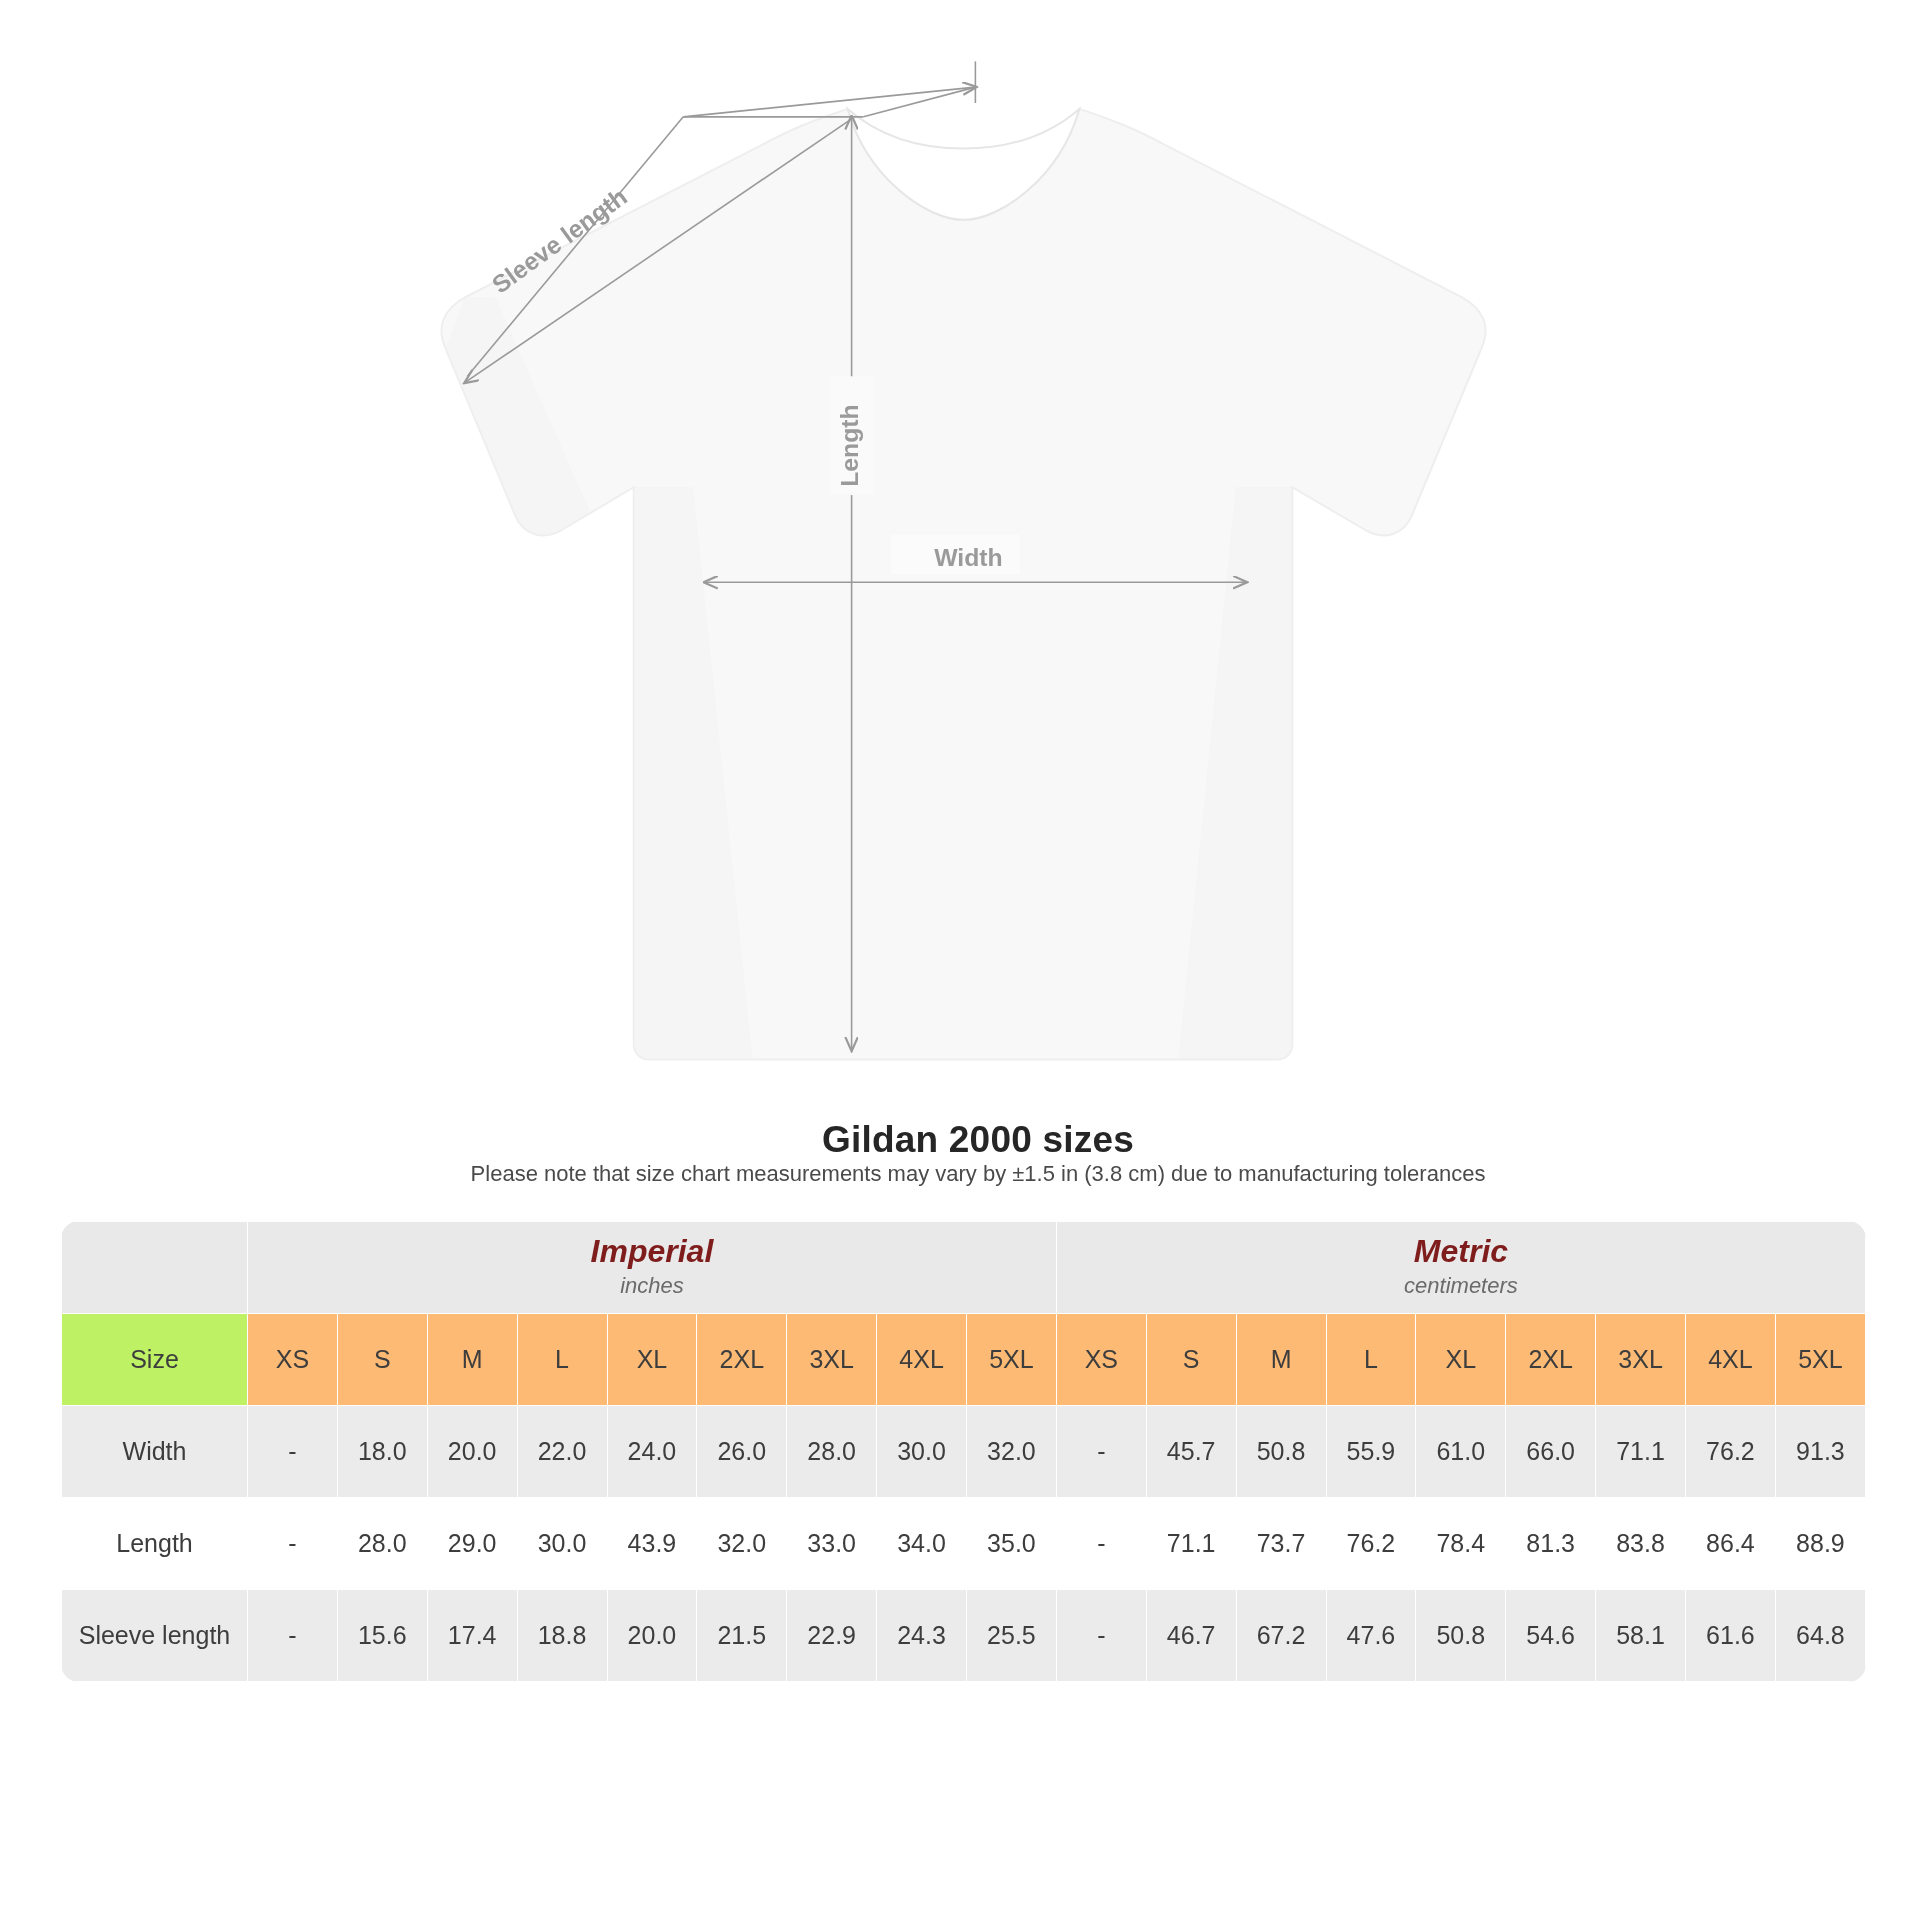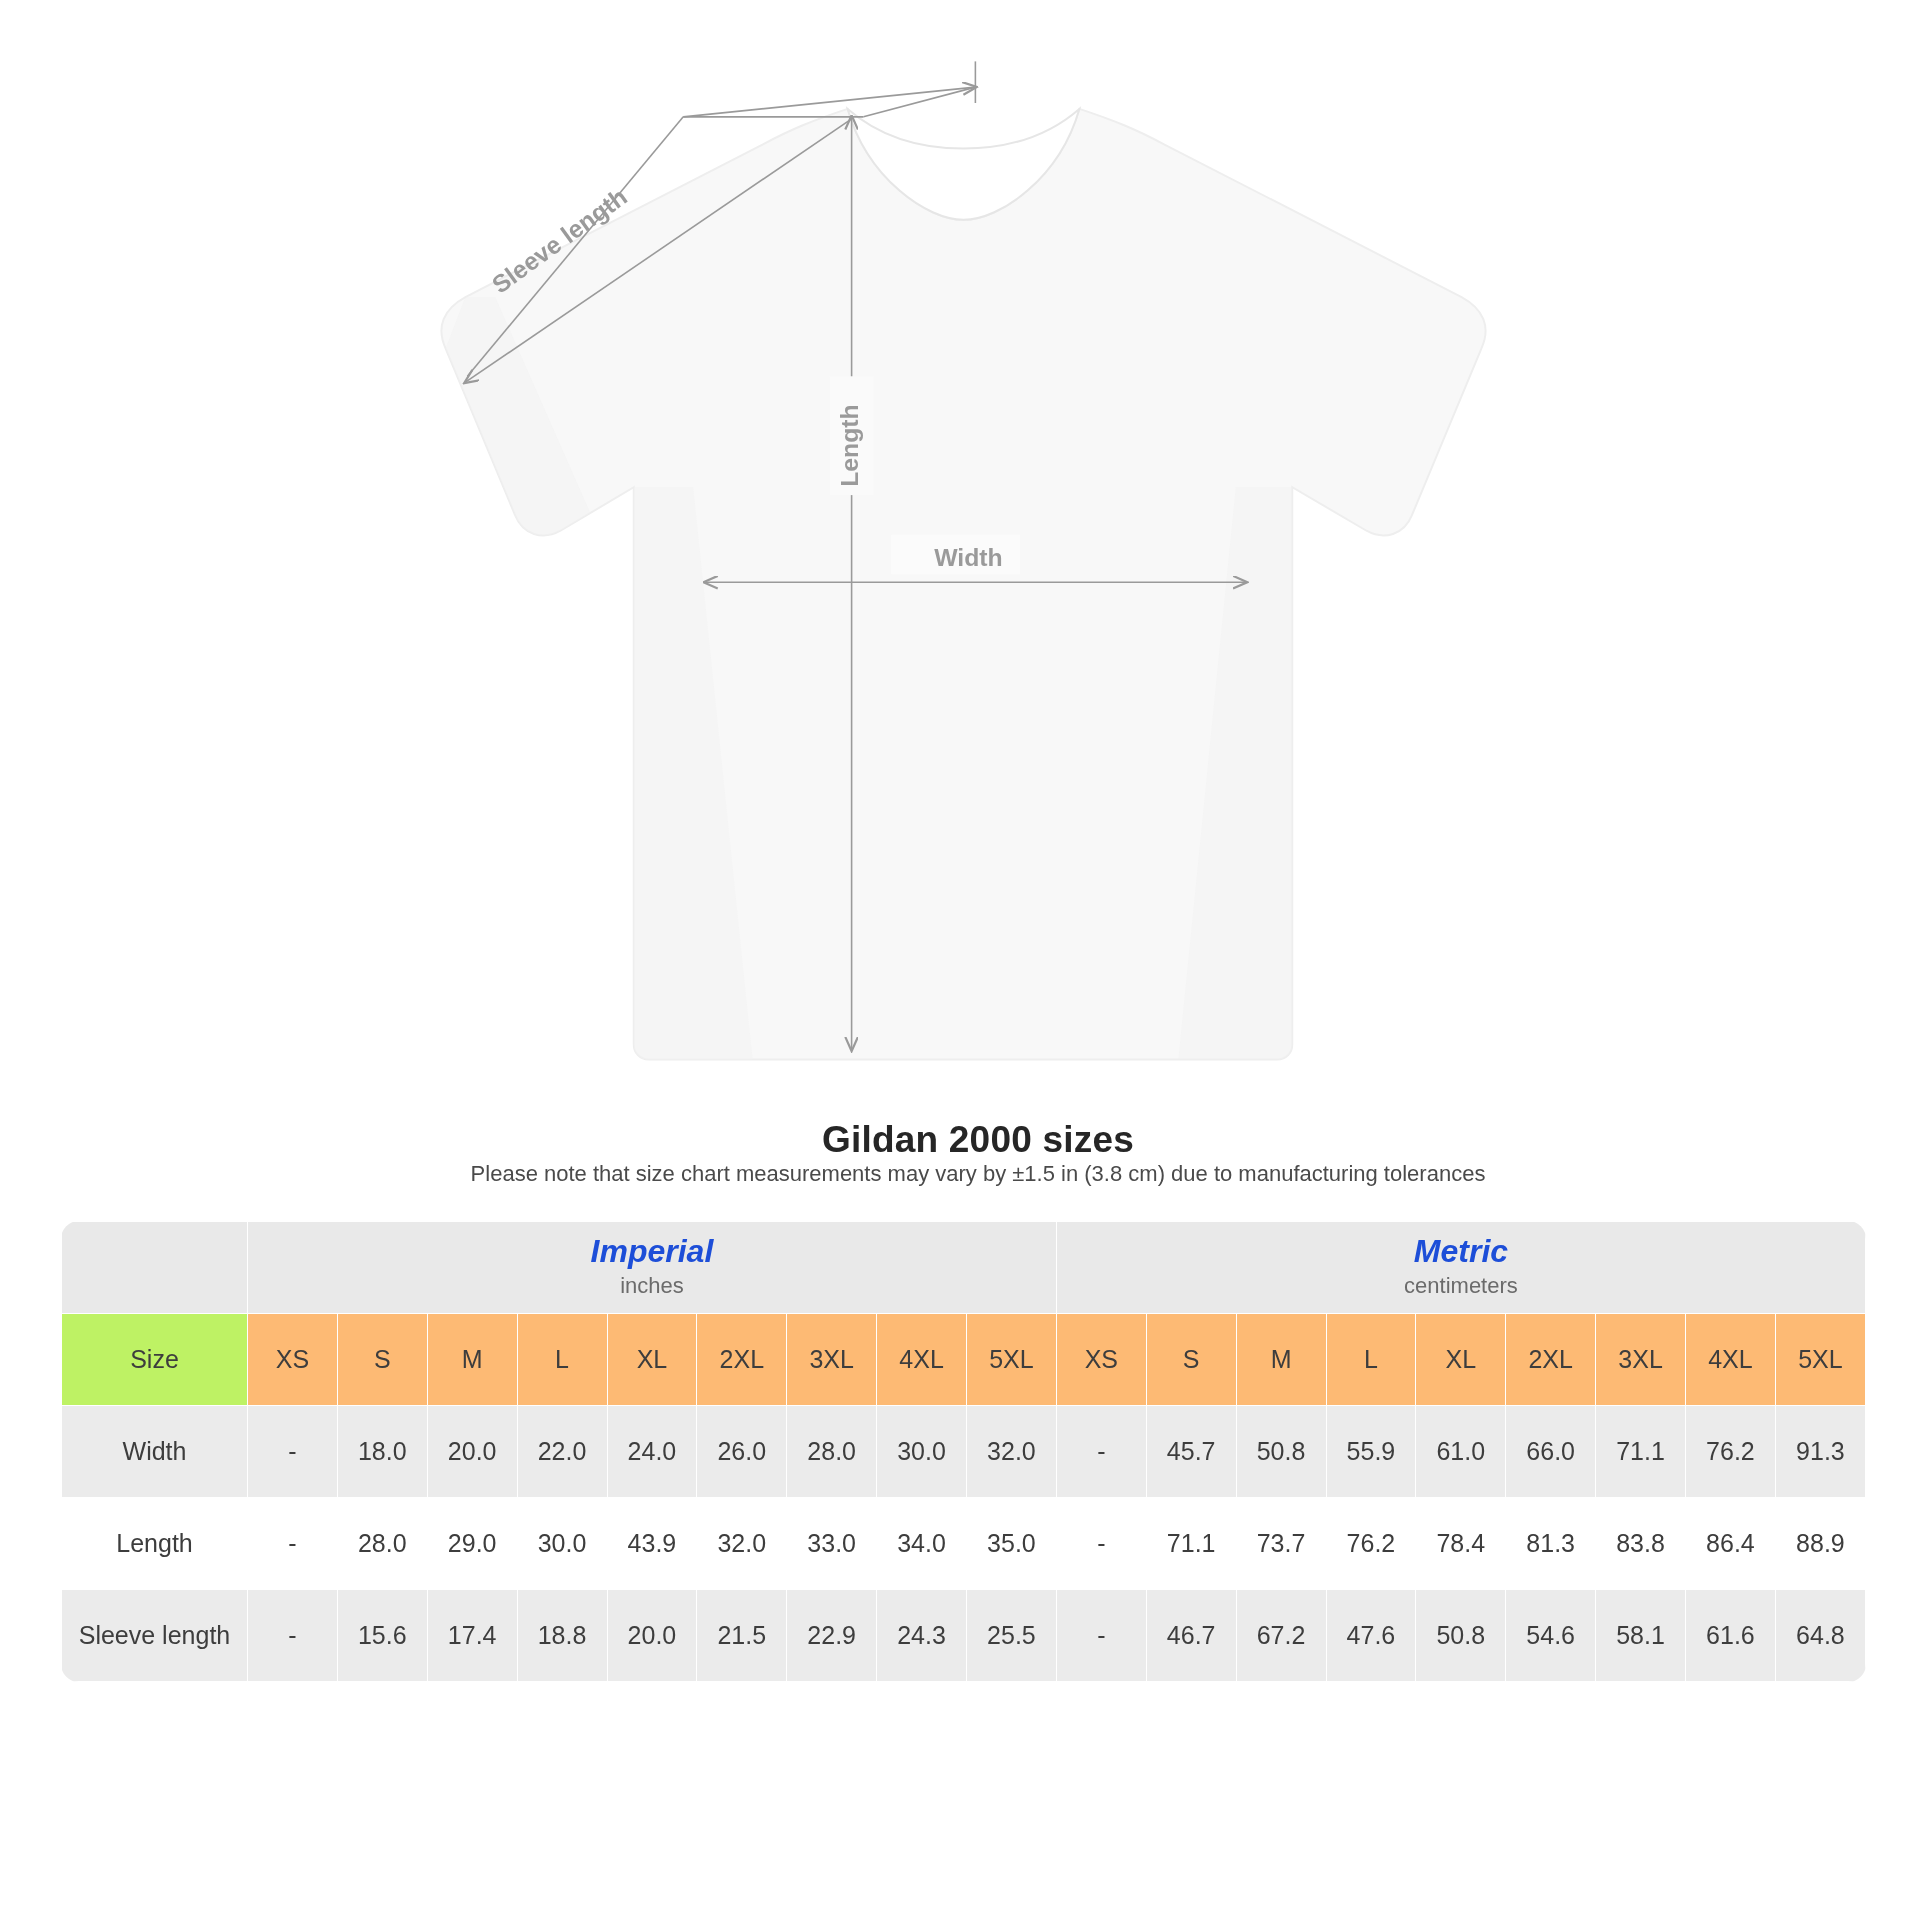--- a/index.html
+++ b/index.html
@@ -71,25 +71,26 @@
     height: 91px;
   }
   .unit-head {
     background: #e9e9e9;
     height: 127px;
   }
   .unit-name {
     font-size: 32px;
     font-style: italic;
     font-weight: bold;
-    color: #1d4ed8;
+    color: #7f1d1d;
     line-height: 1.15;
   }
   .unit-sub {
     font-size: 22px;
+    font-style: italic;
     color: #6b6b6b;
     line-height: 1.5;
   }
   .corner-cell {
     background: #e9e9e9;
   }
   .head-row td {
     background: #fdba74;
     font-weight: bold;
     color: #5a5a5a;

